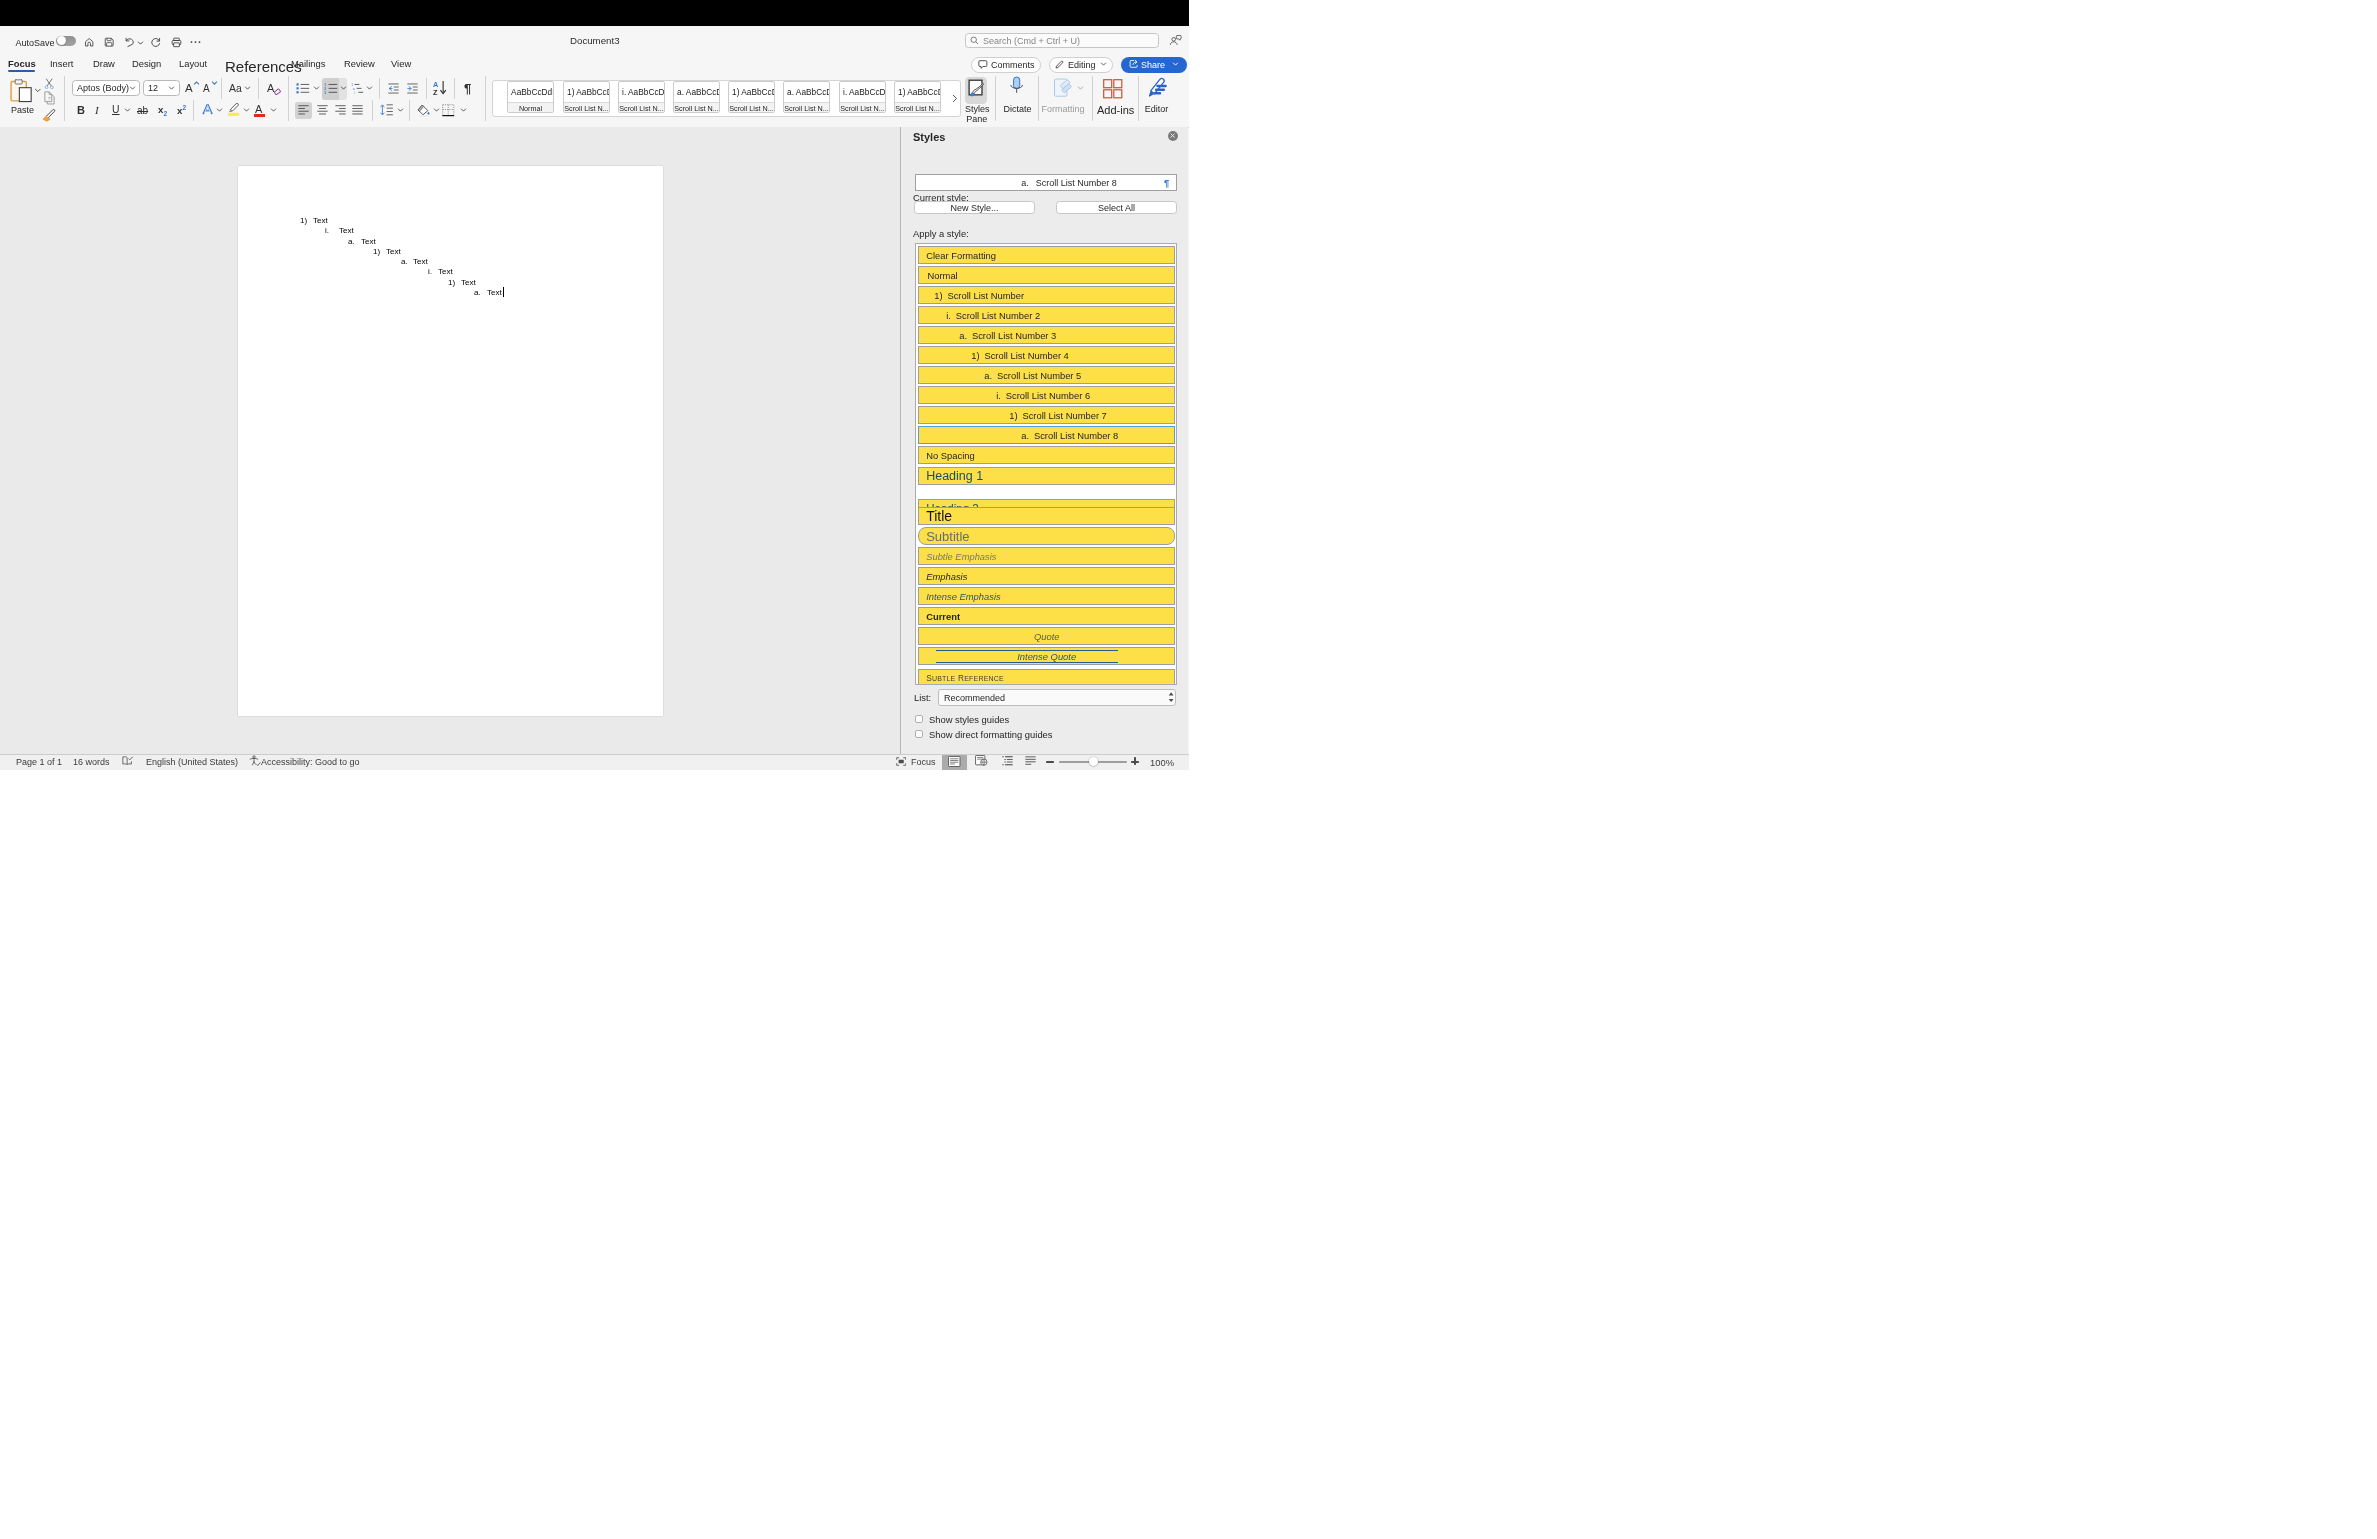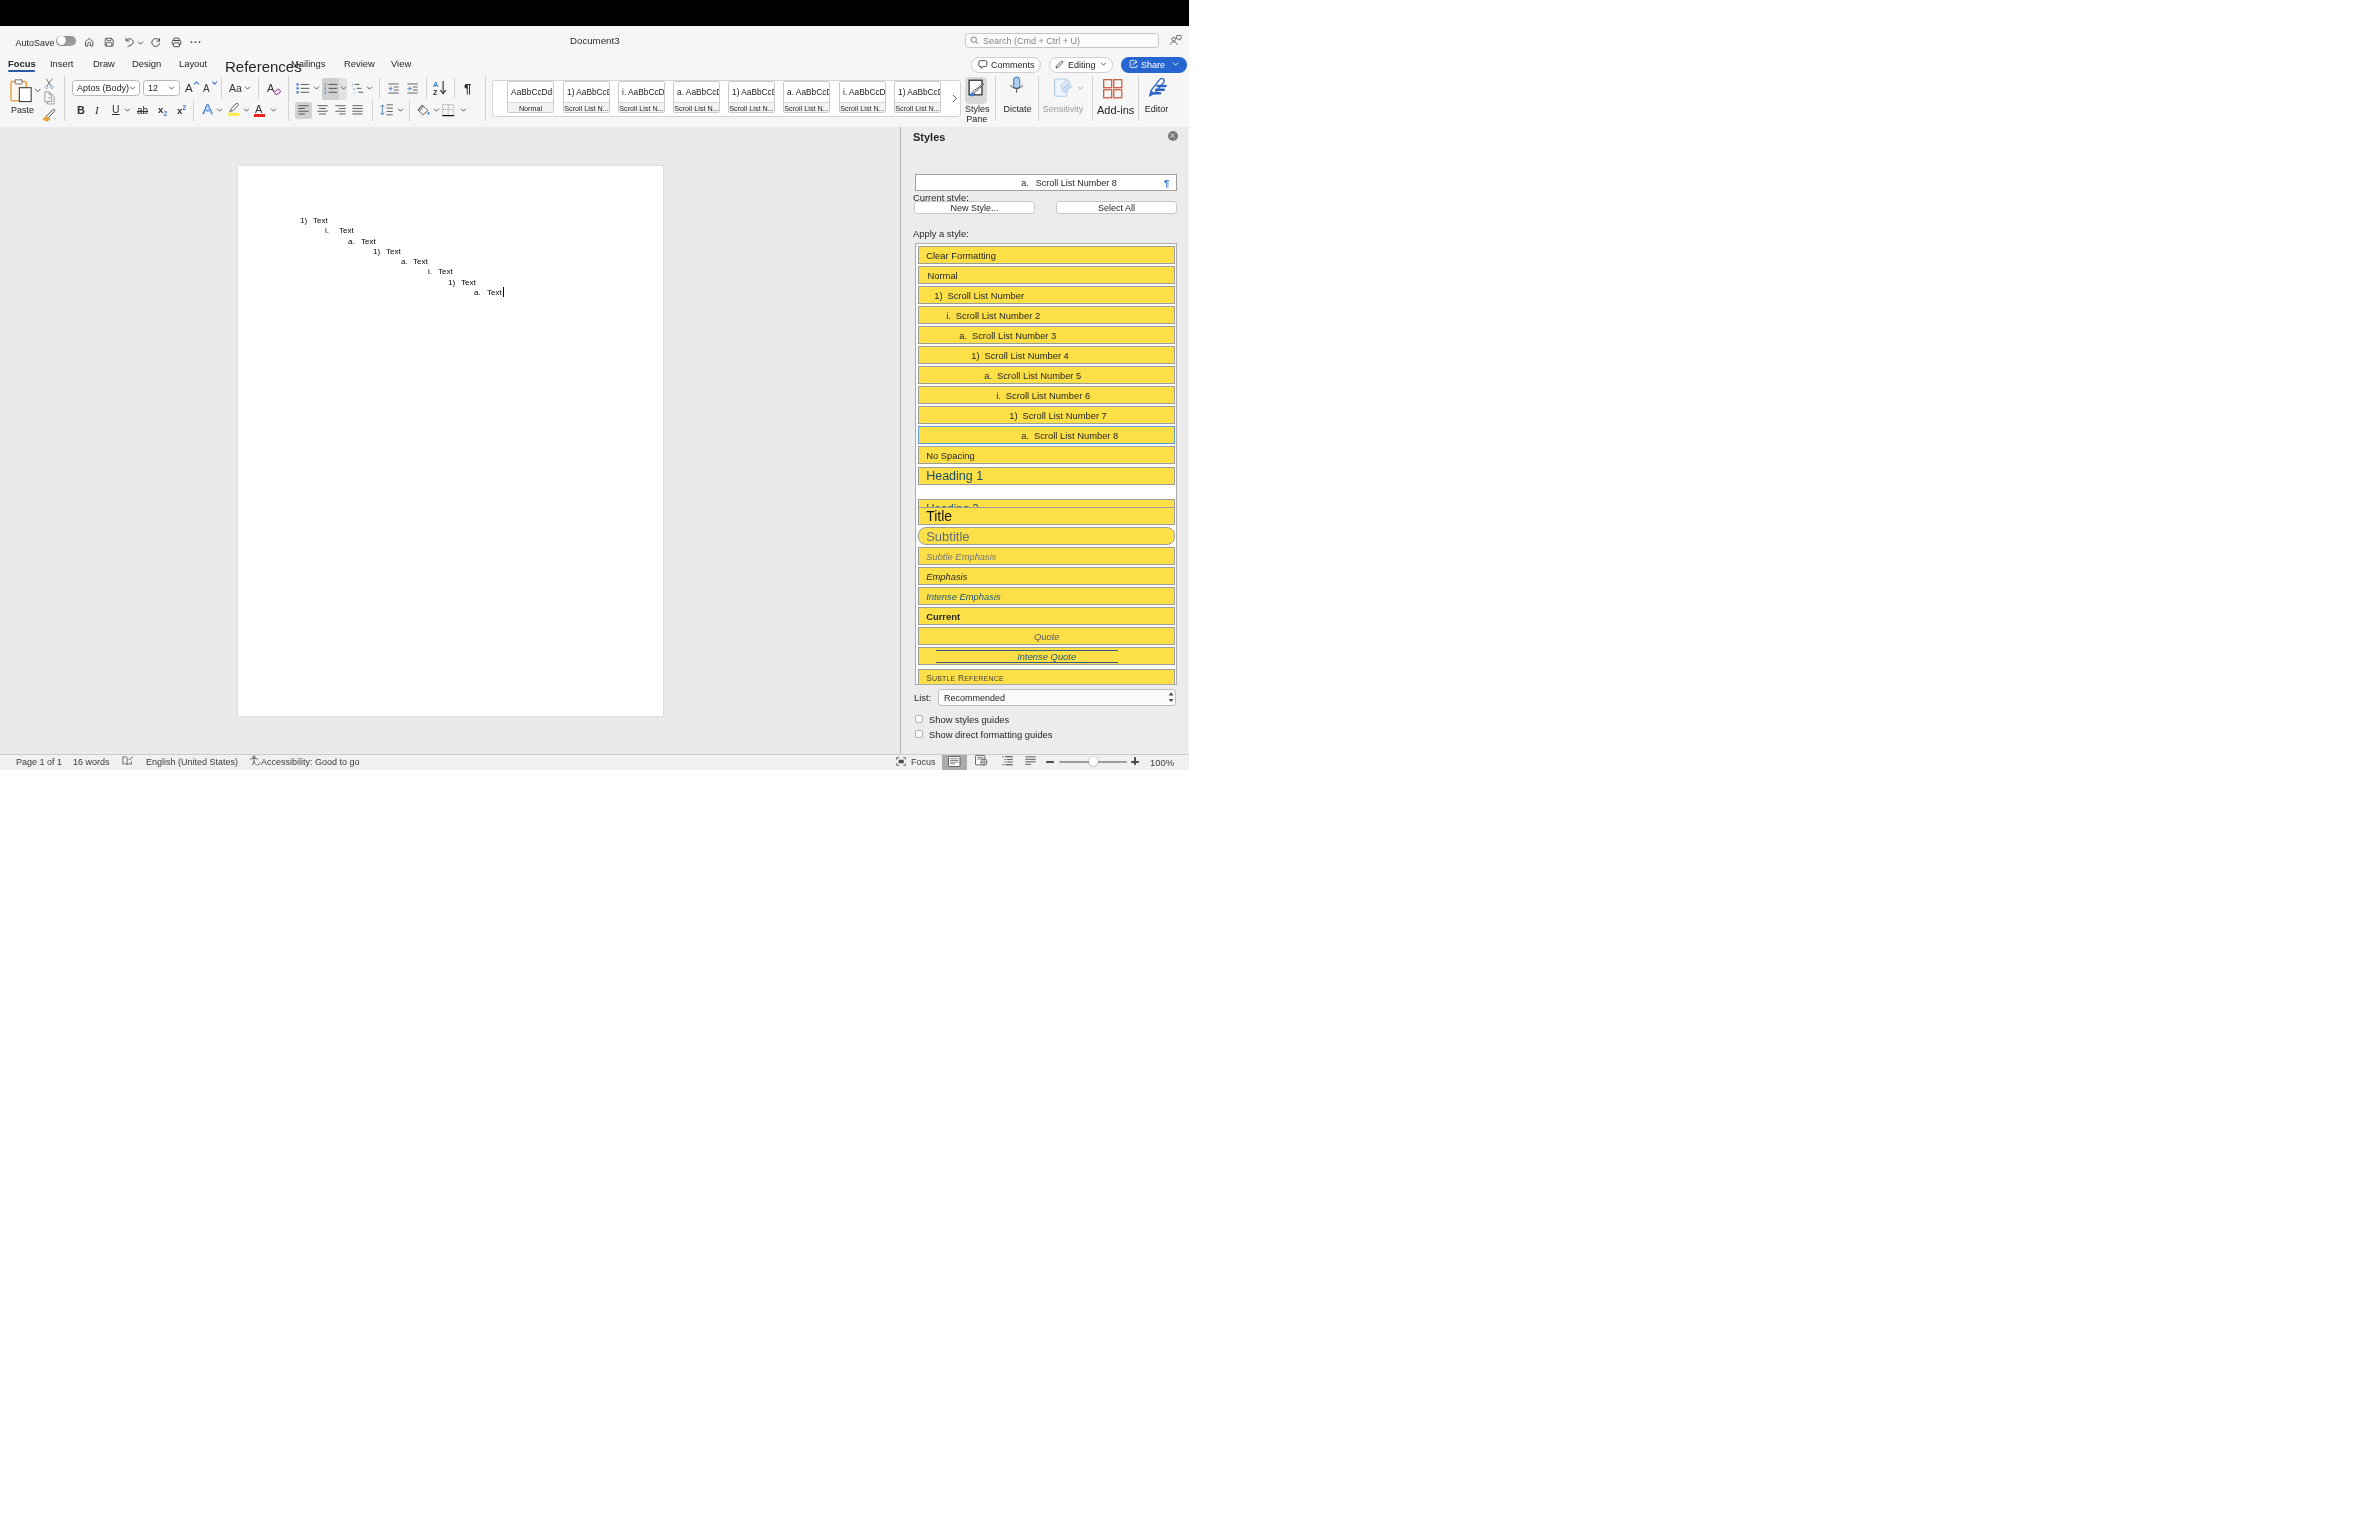--- a/index.html
+++ b/index.html
@@ -366,21 +366,21 @@
   <div class="vdiv" style="left:1038px;top:76px;height:45px;"></div>
 
   <svg class="abs" style="left:1052px;top:78px" width="23.6" height="22" viewBox="0 0 34 32" opacity="0.85">
     <rect x="3.5" y="1.5" width="18" height="25" rx="1.5" fill="#eef4fb" stroke="#9dbfe4" stroke-width="1.4"></rect>
     <rect x="12" y="6" width="14" height="6" rx="1.2" transform="rotate(-40 19 9)" fill="#dce9f7" stroke="#9dbfe4" stroke-width="1.2"></rect>
     <rect x="14" y="12" width="14" height="6" rx="1.2" transform="rotate(-40 21 15)" fill="#c5dcf4" stroke="#9dbfe4" stroke-width="1.2"></rect>
   </svg>
   <svg class="abs" style="left:1077px;top:86px" width="7" height="4.2" viewBox="0 0 10 6" fill="none" stroke="#a0a0a0" stroke-width="1.3">
       <path d="M1.5 1 L5 4.5 L8.5 1"></path>
     </svg>
-  <div class="txt" style="left:1041px;top:104px;font-size:9px;width:44px;text-align:center;color:#9a9a9a;">Sensitivity</div>
+  <div class="txt" style="left:1041px;top:104px;font-size:9px;width:44px;text-align:center;color:#9a9a9a;">Formatting</div>
   <div class="vdiv" style="left:1092px;top:76px;height:45px;"></div>
 
   <svg class="abs" style="left:1103px;top:79px" width="19.5" height="19.5" viewBox="0 0 28 28" fill="none" stroke="#cb5132" stroke-width="1.7">
     <rect x="1" y="1" width="11.5" height="11.5"></rect>
       <rect x="15.5" y="1" width="11.5" height="11.5"></rect>
     <rect x="1" y="15.5" width="11.5" height="11.5"></rect>
       <rect x="15.5" y="15.5" width="11.5" height="11.5"></rect>
   </svg>
   <div class="txt" style="left:1097px;top:104px;font-size:11px;width:31px;">Add-ins</div>
   <div class="vdiv" style="left:1138px;top:76px;height:45px;"></div>

